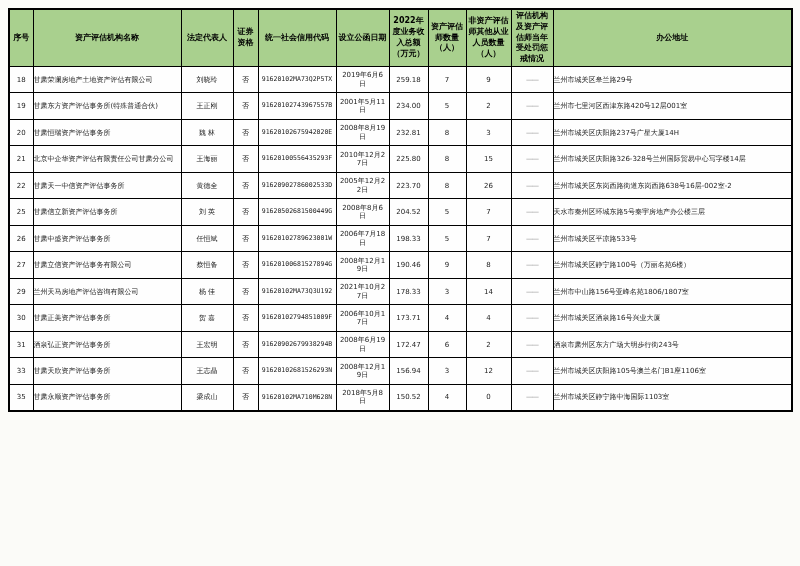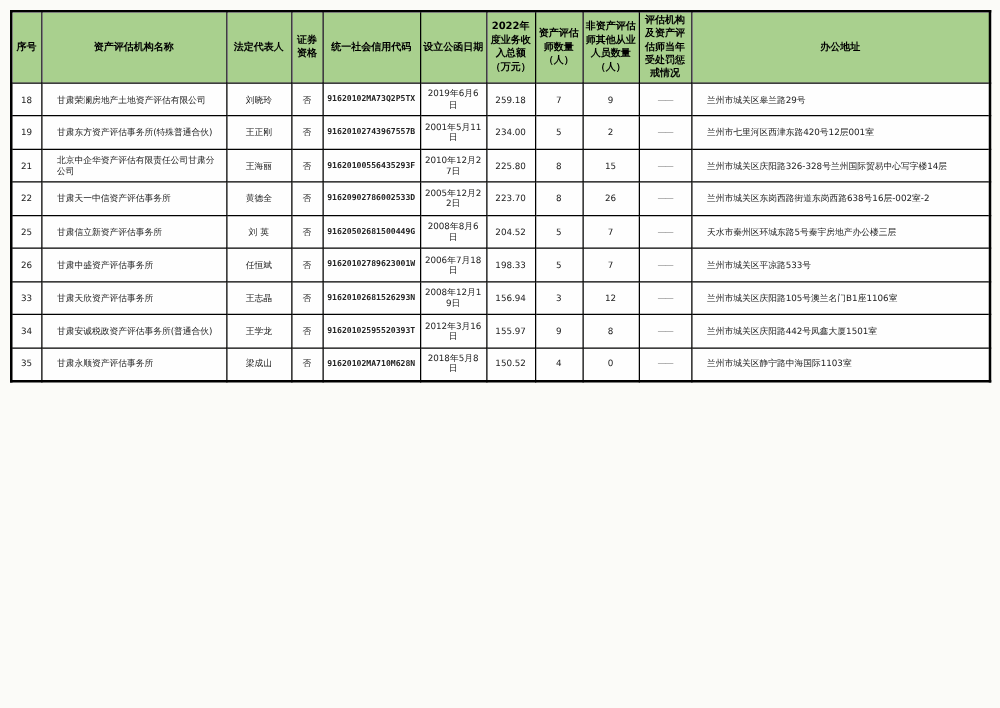--- a/index.html
+++ b/index.html
@@ -44,31 +44,30 @@
     font-size: 7px;
     height: 26.5px;
     text-align: center;
     vertical-align: middle;
     color: #222;
     line-height: 1.2;
     background: #fefefe;
   }
   td.col-name, td.col-address {
     text-align: left;
-    padding-left: 12px;
+    padding-left: 0;
     margin-left: 28px;
   }
   td.col-penalty {
     color: #8a8a8a;
     letter-spacing: -1px;
   }
   td.col-credit_code {
     font-family: "DejaVu Sans Mono", monospace;
     font-size: 6.5px;
-    font-weight: bold;
   }
 </style>
 </head>
 <body>
 
 <div class="sheet">
   <table class="data-table">
     <colgroup>
       <col style="width:24px">
       <col style="width:148px">
@@ -118,20 +117,33 @@
           <td class="col-securities">否</td>
           <td class="col-credit_code">91620102743967557B</td>
           <td class="col-date">2001年5月11日</td>
           <td class="col-income">234.00</td>
           <td class="col-appraisers">5</td>
           <td class="col-other_staff">2</td>
           <td class="col-penalty">——</td>
           <td class="col-address">兰州市七里河区西津东路420号12层001室</td>
         </tr>
         <tr>
+          <td class="col-no">20</td>
+          <td class="col-name">甘肃恒瑞资产评估事务所</td>
+          <td class="col-rep">魏  林</td>
+          <td class="col-securities">否</td>
+          <td class="col-credit_code">91620102675942020E</td>
+          <td class="col-date">2008年8月19日</td>
+          <td class="col-income">232.81</td>
+          <td class="col-appraisers">8</td>
+          <td class="col-other_staff">3</td>
+          <td class="col-penalty">——</td>
+          <td class="col-address">兰州市城关区庆阳路237号广星大厦14H</td>
+        </tr>
+        <tr>
           <td class="col-no">21</td>
           <td class="col-name">北京中企华资产评估有限责任公司甘肃分公司</td>
           <td class="col-rep">王海丽</td>
           <td class="col-securities">否</td>
           <td class="col-credit_code">91620100556435293F</td>
           <td class="col-date">2010年12月27日</td>
           <td class="col-income">225.80</td>
           <td class="col-appraisers">8</td>
           <td class="col-other_staff">15</td>
           <td class="col-penalty">——</td>
@@ -170,46 +182,85 @@
           <td class="col-securities">否</td>
           <td class="col-credit_code">91620102789623001W</td>
           <td class="col-date">2006年7月18日</td>
           <td class="col-income">198.33</td>
           <td class="col-appraisers">5</td>
           <td class="col-other_staff">7</td>
           <td class="col-penalty">——</td>
           <td class="col-address">兰州市城关区平凉路533号</td>
         </tr>
         <tr>
+          <td class="col-no">27</td>
+          <td class="col-name">甘肃立信资产评估事务有限公司</td>
+          <td class="col-rep">蔡恒备</td>
+          <td class="col-securities">否</td>
+          <td class="col-credit_code">91620100681527894G</td>
+          <td class="col-date">2008年12月19日</td>
+          <td class="col-income">190.46</td>
+          <td class="col-appraisers">9</td>
+          <td class="col-other_staff">8</td>
+          <td class="col-penalty">——</td>
+          <td class="col-address">兰州市城关区静宁路100号（万丽名苑6楼）</td>
+        </tr>
+        <tr>
+          <td class="col-no">29</td>
+          <td class="col-name">兰州天马房地产评估咨询有限公司</td>
+          <td class="col-rep">杨  佳</td>
+          <td class="col-securities">否</td>
+          <td class="col-credit_code">91620102MA73Q3U192</td>
+          <td class="col-date">2021年10月27日</td>
+          <td class="col-income">178.33</td>
+          <td class="col-appraisers">3</td>
+          <td class="col-other_staff">14</td>
+          <td class="col-penalty">——</td>
+          <td class="col-address">兰州市中山路156号亚峰名苑1806/1807室</td>
+        </tr>
+        <tr>
+          <td class="col-no">30</td>
+          <td class="col-name">甘肃正美资产评估事务所</td>
+          <td class="col-rep">贺  嘉</td>
+          <td class="col-securities">否</td>
+          <td class="col-credit_code">91620102794851009F</td>
+          <td class="col-date">2006年10月17日</td>
+          <td class="col-income">173.71</td>
+          <td class="col-appraisers">4</td>
+          <td class="col-other_staff">4</td>
+          <td class="col-penalty">——</td>
+          <td class="col-address">兰州市城关区酒泉路16号兴业大厦</td>
+        </tr>
+        <tr>
+          <td class="col-no">31</td>
+          <td class="col-name">酒泉弘正资产评估事务所</td>
+          <td class="col-rep">王宏明</td>
+          <td class="col-securities">否</td>
+          <td class="col-credit_code">91620902679938294B</td>
+          <td class="col-date">2008年6月19日</td>
+          <td class="col-income">172.47</td>
+          <td class="col-appraisers">6</td>
+          <td class="col-other_staff">2</td>
+          <td class="col-penalty">——</td>
+          <td class="col-address">酒泉市肃州区东方广场大明步行街243号</td>
+        </tr>
+        <tr>
           <td class="col-no">33</td>
           <td class="col-name">甘肃天欣资产评估事务所</td>
           <td class="col-rep">王志晶</td>
           <td class="col-securities">否</td>
           <td class="col-credit_code">91620102681526293N</td>
           <td class="col-date">2008年12月19日</td>
           <td class="col-income">156.94</td>
           <td class="col-appraisers">3</td>
           <td class="col-other_staff">12</td>
           <td class="col-penalty">——</td>
           <td class="col-address">兰州市城关区庆阳路105号澳兰名门B1座1106室</td>
         </tr>
         <tr>
-          <td class="col-no">34</td>
-          <td class="col-name">甘肃安诚税政资产评估事务所(普通合伙)</td>
-          <td class="col-rep">王学龙</td>
-          <td class="col-securities">否</td>
-          <td class="col-credit_code">91620102595520393T</td>
-          <td class="col-date">2012年3月16日</td>
-          <td class="col-income">155.97</td>
-          <td class="col-appraisers">9</td>
-          <td class="col-other_staff">8</td>
-          <td class="col-penalty">——</td>
-          <td class="col-address">兰州市城关区庆阳路442号凤鑫大厦1501室</td>
-        </tr>
-        <tr>
           <td class="col-no">35</td>
           <td class="col-name">甘肃永顺资产评估事务所</td>
           <td class="col-rep">梁成山</td>
           <td class="col-securities">否</td>
           <td class="col-credit_code">91620102MA710M628N</td>
           <td class="col-date">2018年5月8日</td>
           <td class="col-income">150.52</td>
           <td class="col-appraisers">4</td>
           <td class="col-other_staff">0</td>
           <td class="col-penalty">——</td>

